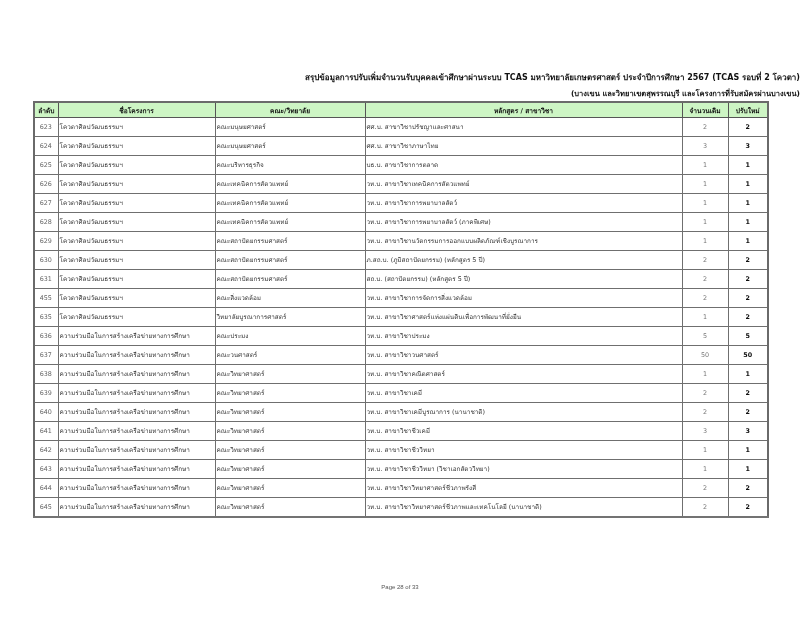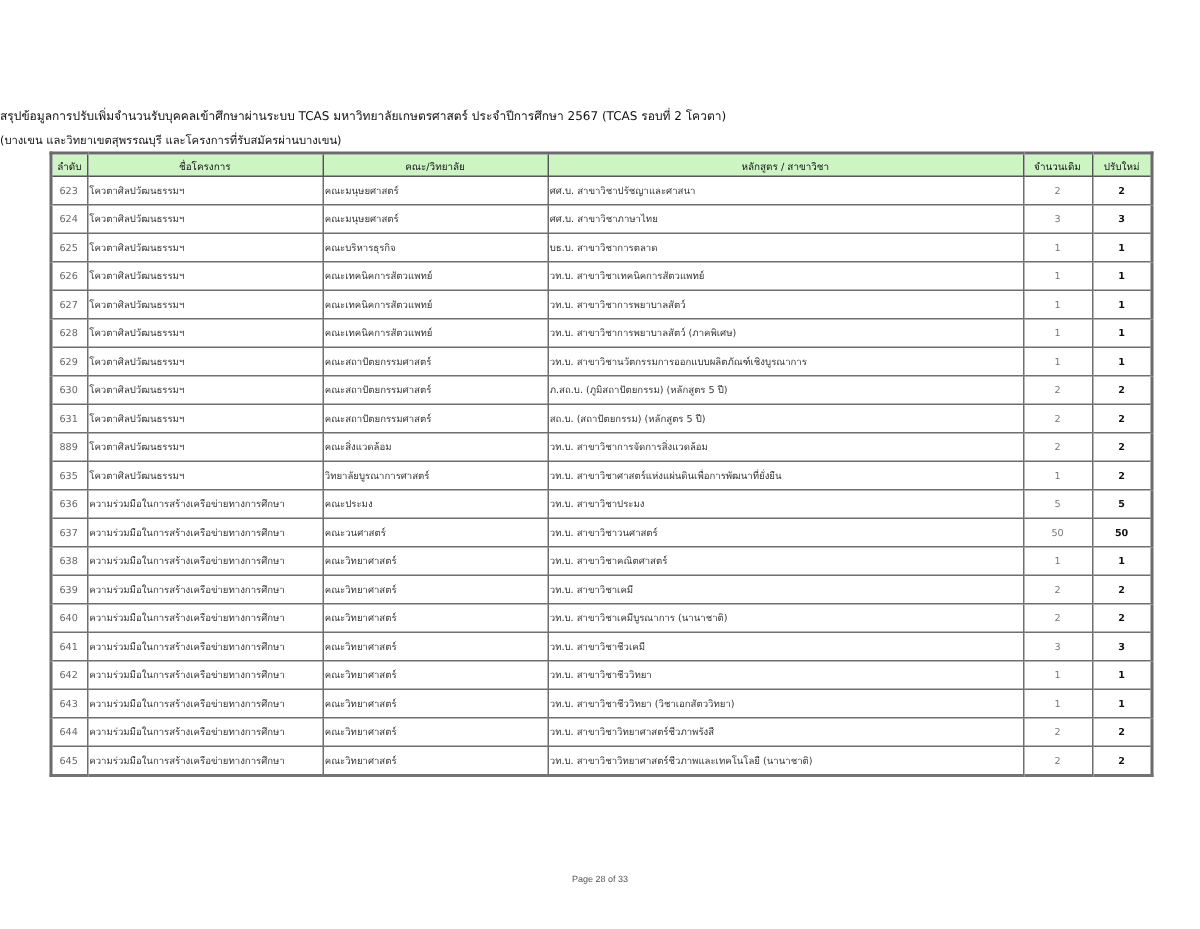--- a/index.html
+++ b/index.html
@@ -1,32 +1,32 @@
 <!DOCTYPE html>
 <html><head>
 <meta charset="utf-8">
 <style>
   html, body { margin: 0; padding: 0; background: #ffffff; }
   body { width: 800px; height: 619px; position: relative; overflow: hidden;
          font-family: "DejaVu Sans", sans-serif; color: #222; }
-  .title { position: absolute; left: 0; width: 800px; text-align: left;
-           font-size: 8px; font-weight: normal; color: #111; }
+  .title { position: absolute; left: 0; width: 800px; text-align: right;
+           font-size: 8px; font-weight: bold; color: #111; }
   .t1 { top: 71px; }
   .t2 { top: 87px; font-size: 7.5px; }
   table.main { position: absolute; left: 33px; top: 101px; border-collapse: collapse;
                table-layout: fixed; width: 734px; font-size: 6.4px; }
   table.main col.c1 { width: 24px; }
   table.main col.c2 { width: 157px; }
   table.main col.c3 { width: 150px; }
   table.main col.c4 { width: 317px; }
   table.main col.c5 { width: 46px; }
   table.main col.c6 { width: 40px; }
   table.main th, table.main td { border: 1px solid #6f6f6f; height: 18px; padding: 0 2px;
                white-space: nowrap; overflow: hidden; }
-  table.main thead th { background: #cdf5c4; font-weight: normal; color: #111;
+  table.main thead th { background: #cdf5c4; font-weight: bold; color: #111;
                height: 14px; font-size: 6.6px; border: 1px solid #555; }
   table.main td.num { text-align: center; color: #666; padding-right: 3px; }
   table.main td.orig { text-align: center; color: #777; }
   table.main td.newv { text-align: center; font-weight: bold; color: #111; }
   table.main td.txt { text-align: left; color: #333; padding-left: 1px; }
   table.main tr > *:first-child { border-left: 2px solid #6a6a6a; }
   table.main tr > *:last-child { border-right: 2px solid #6a6a6a; }
   table.main tbody tr:last-child td { border-bottom: 2px solid #737373; }
   table.main thead th { border-top: 2px solid #6a6a6a; }
   .footer { position: absolute; top: 584px; left: 0; width: 800px; text-align: center;
@@ -124,21 +124,21 @@
       </tr>
       <tr>
         <td class="num">631</td>
         <td class="txt">โควตาศิลปวัฒนธรรมฯ</td>
         <td class="txt">คณะสถาปัตยกรรมศาสตร์</td>
         <td class="txt">สถ.บ. (สถาปัตยกรรม) (หลักสูตร 5 ปี)</td>
         <td class="orig">2</td>
         <td class="newv">2</td>
       </tr>
       <tr>
-        <td class="num">889</td>
+        <td class="num">455</td>
         <td class="txt">โควตาศิลปวัฒนธรรมฯ</td>
         <td class="txt">คณะสิ่งแวดล้อม</td>
         <td class="txt">วท.บ. สาขาวิชาการจัดการสิ่งแวดล้อม</td>
         <td class="orig">2</td>
         <td class="newv">2</td>
       </tr>
       <tr>
         <td class="num">635</td>
         <td class="txt">โควตาศิลปวัฒนธรรมฯ</td>
         <td class="txt">วิทยาลัยบูรณาการศาสตร์</td>

